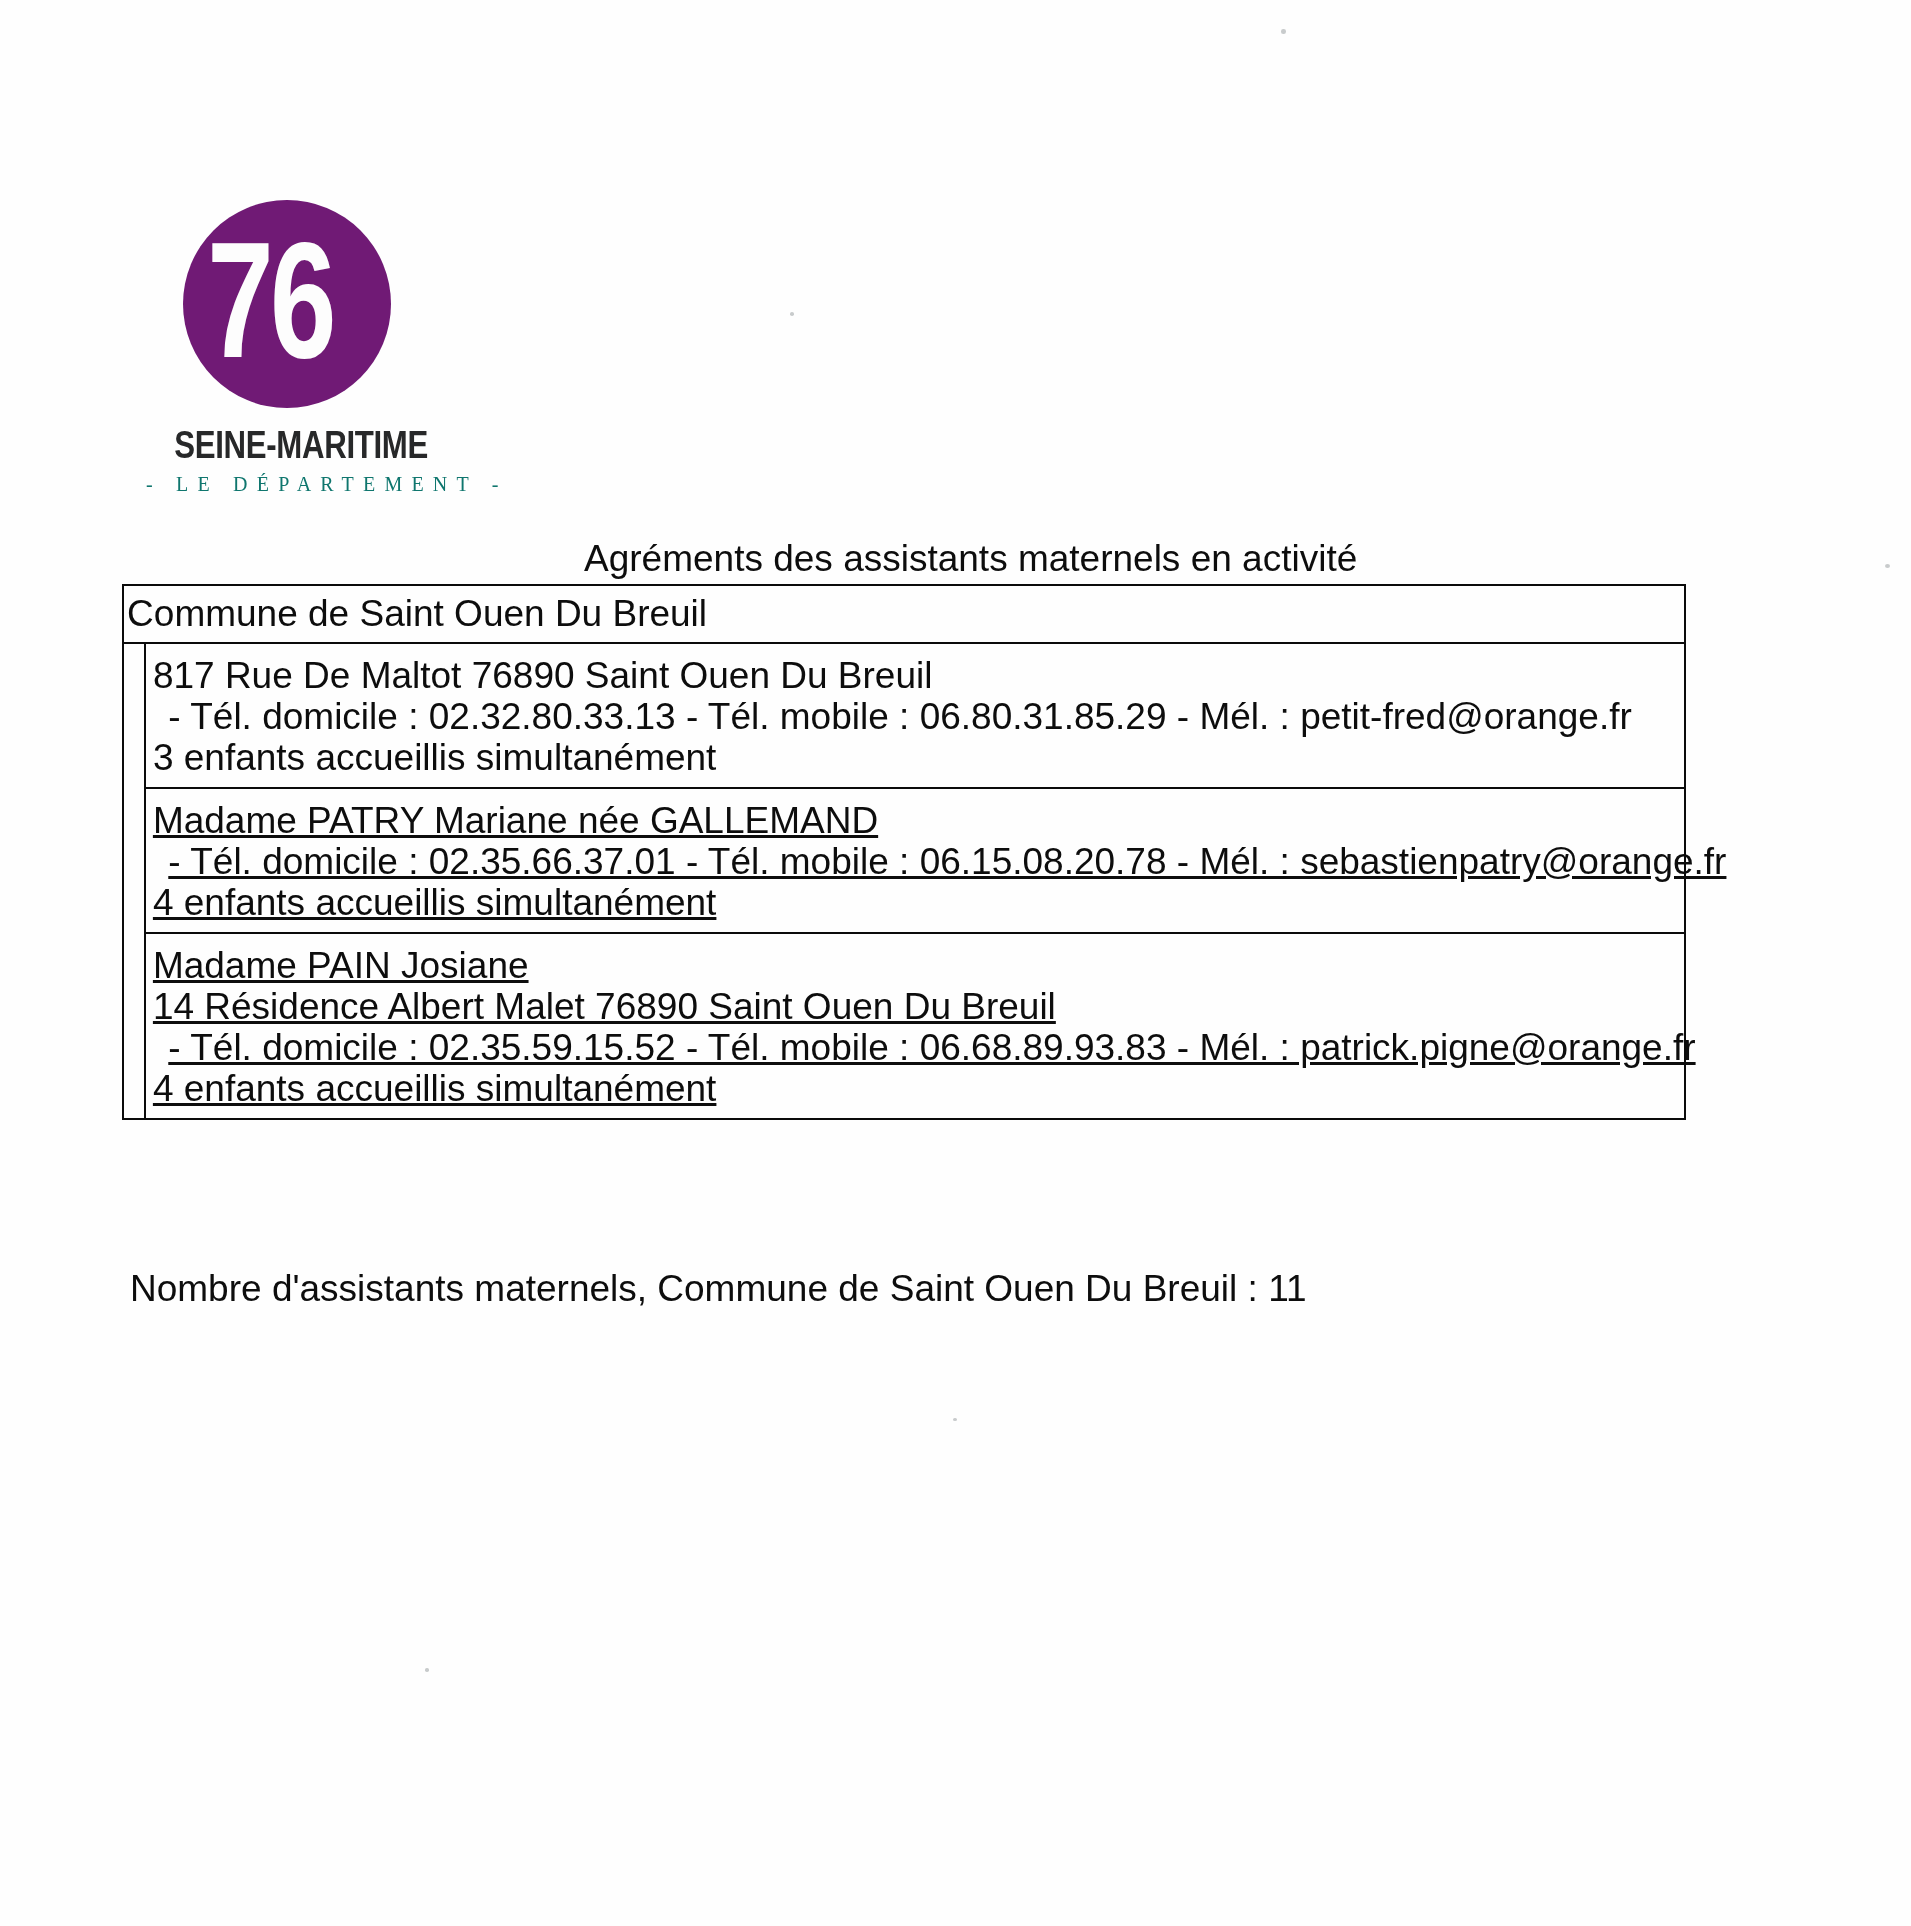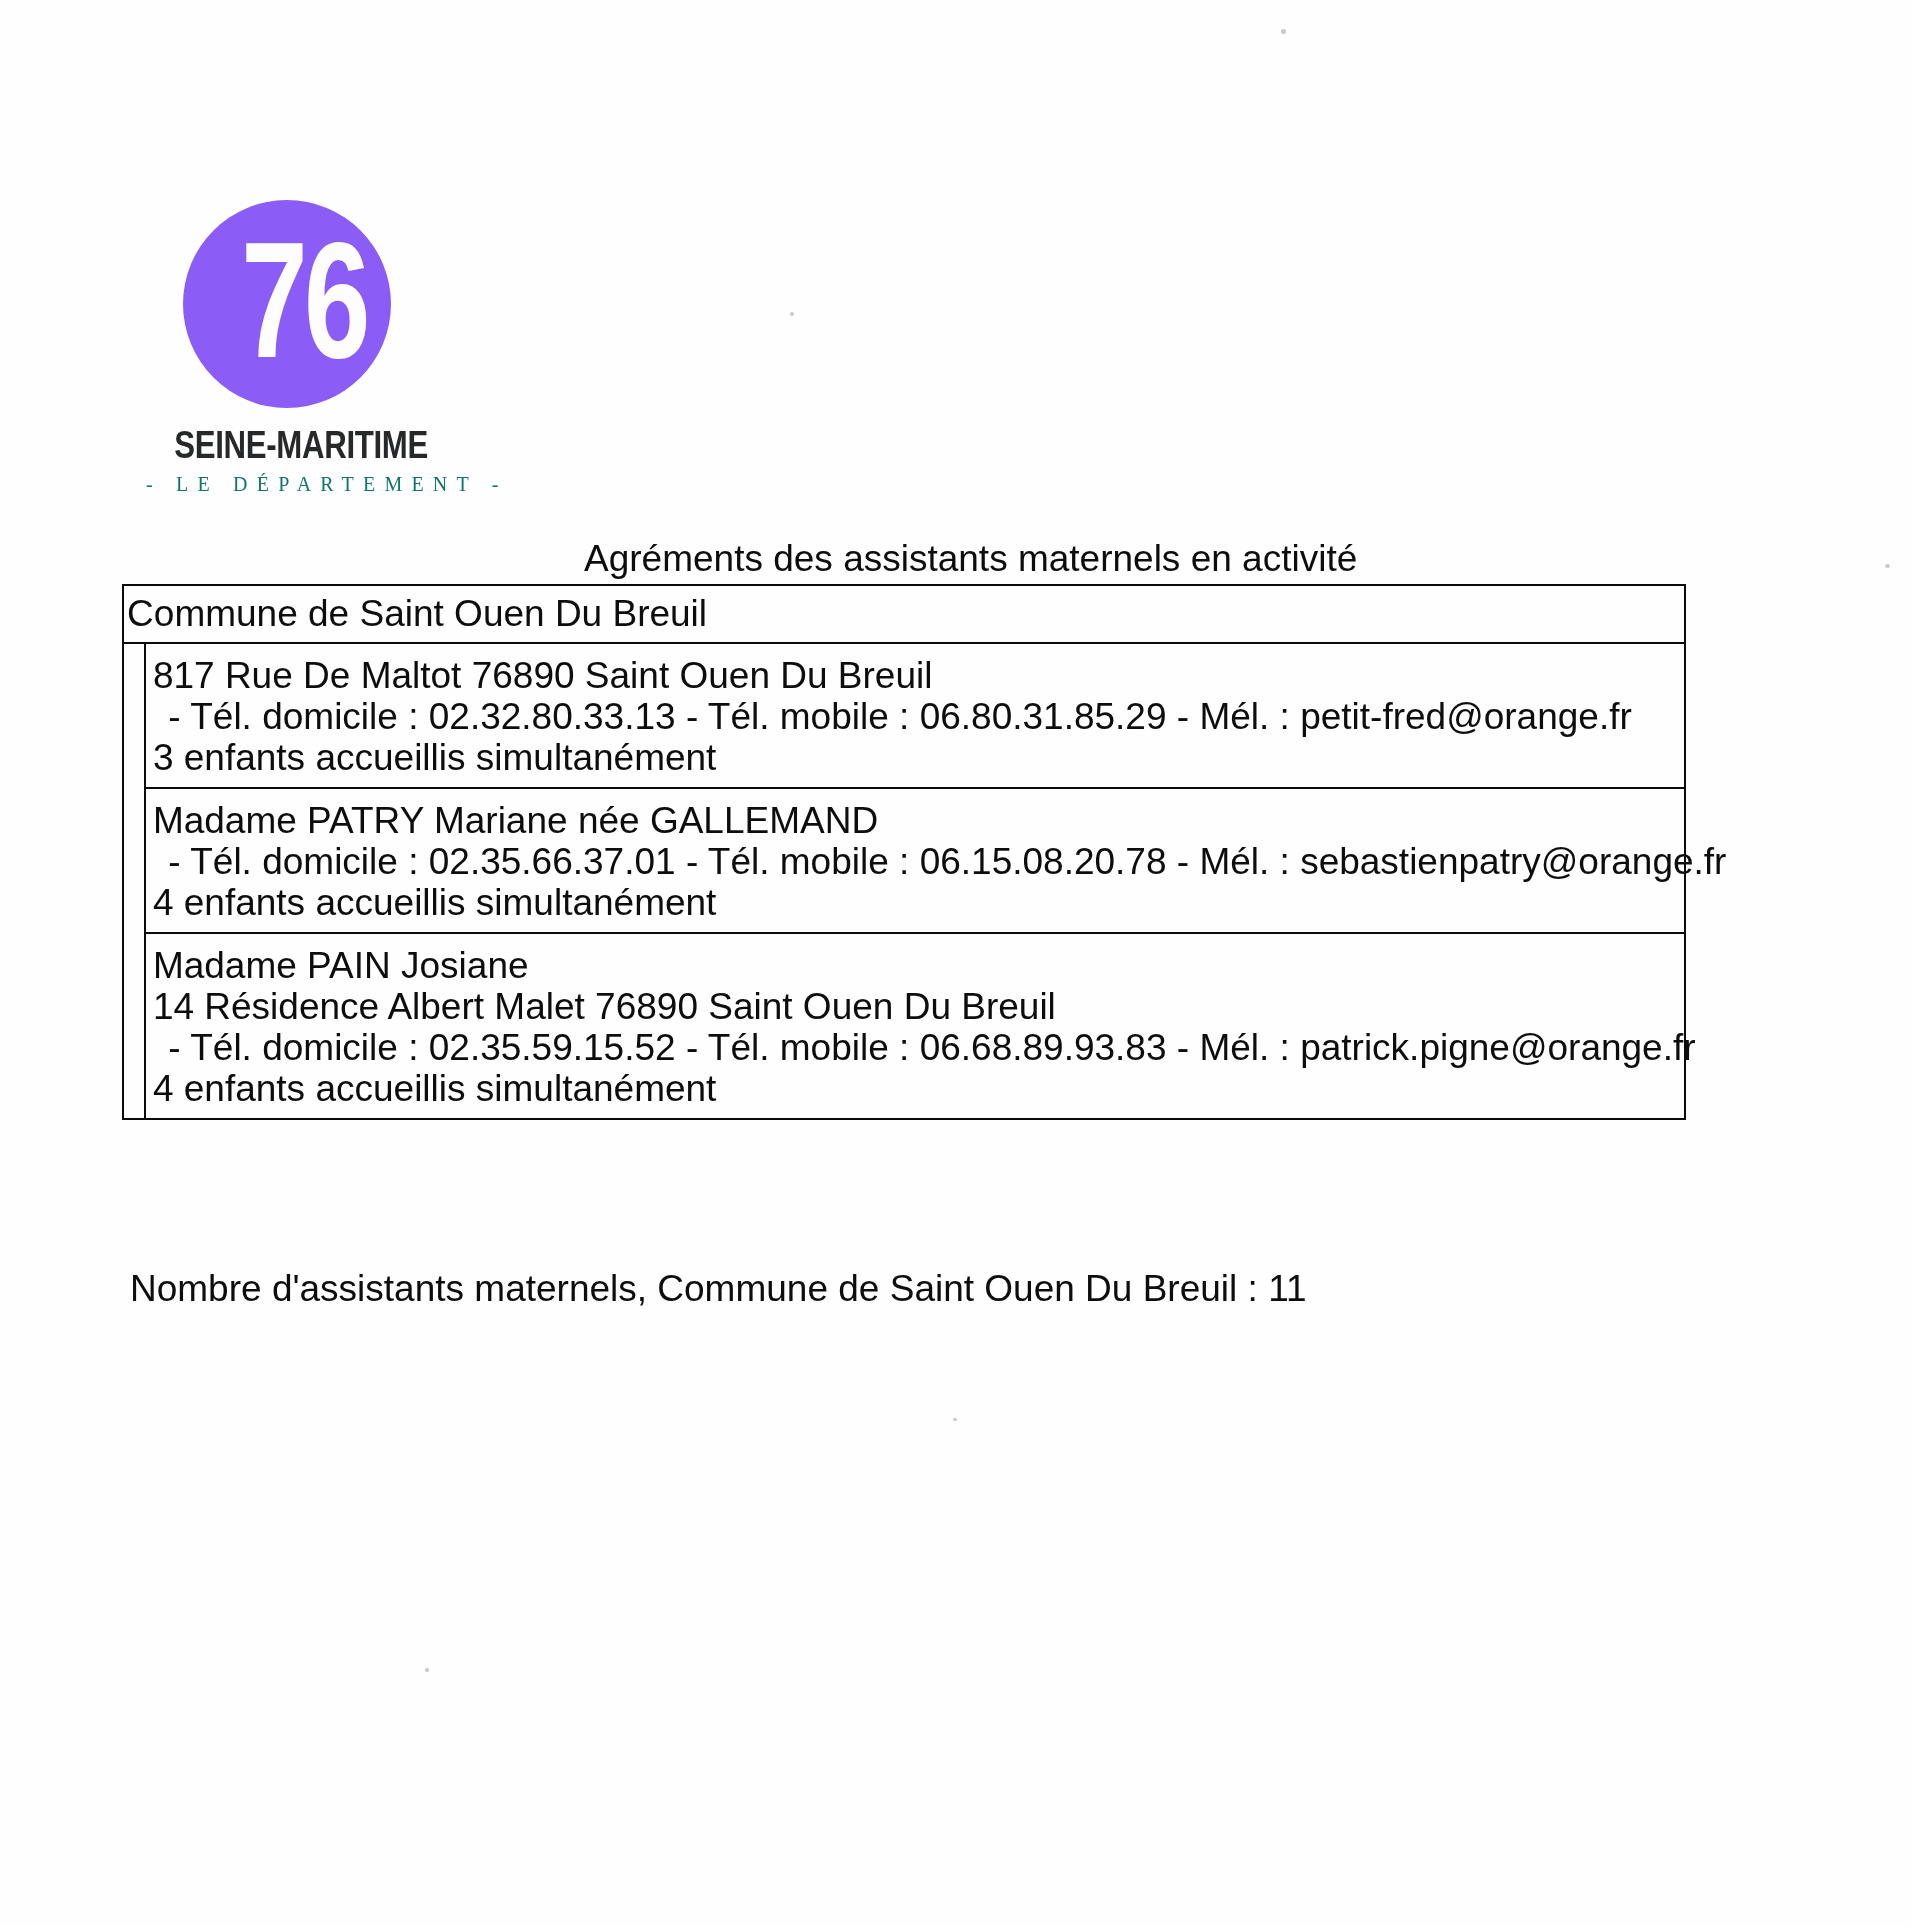--- a/index.html
+++ b/index.html
@@ -29,24 +29,24 @@
     left: 146px;
     top: 200px;
     width: 282px;
     text-align: center;
   }
   .logo-circle {
     width: 208px;
     height: 208px;
     margin: 0 auto;
     border-radius: 50%;
-    background: #8b5cf6;
+    background: #701a75;
     display: flex;
     align-items: center;
-    justify-content: flex-end;
+    justify-content: flex-start;
   }
   .logo-number {
     color: #fdfdfd;
     font-weight: bold;
     font-size: 166px;
     line-height: 166px;
     transform: scaleX(0.72);
     letter-spacing: -5.4px;
     padding-bottom: 7.7px;
   }
@@ -96,21 +96,21 @@
   }
   .entries {
     margin-left: 20.4px;
     border-left: 2.7px solid #0b0b0b;
   }
   .entry {
     padding: 10.8px 3.9px 9.2px 6.5px;
     font-size: 37px;
     line-height: 41px;
   }
-  .entry + .entry { border-top: 2.7px solid #0b0b0b; }
+  .entry + .entry { border-top: 2.7px solid #0b0b0b; text-decoration: underline; }
   .entry .line { white-space: nowrap; }
   .entry .contact { padding-left: 15.4px; }
 
   
   .summary-line {
     position: absolute;
     left: 130px;
     top: 1268px;
     font-size: 37px;
     white-space: nowrap;

